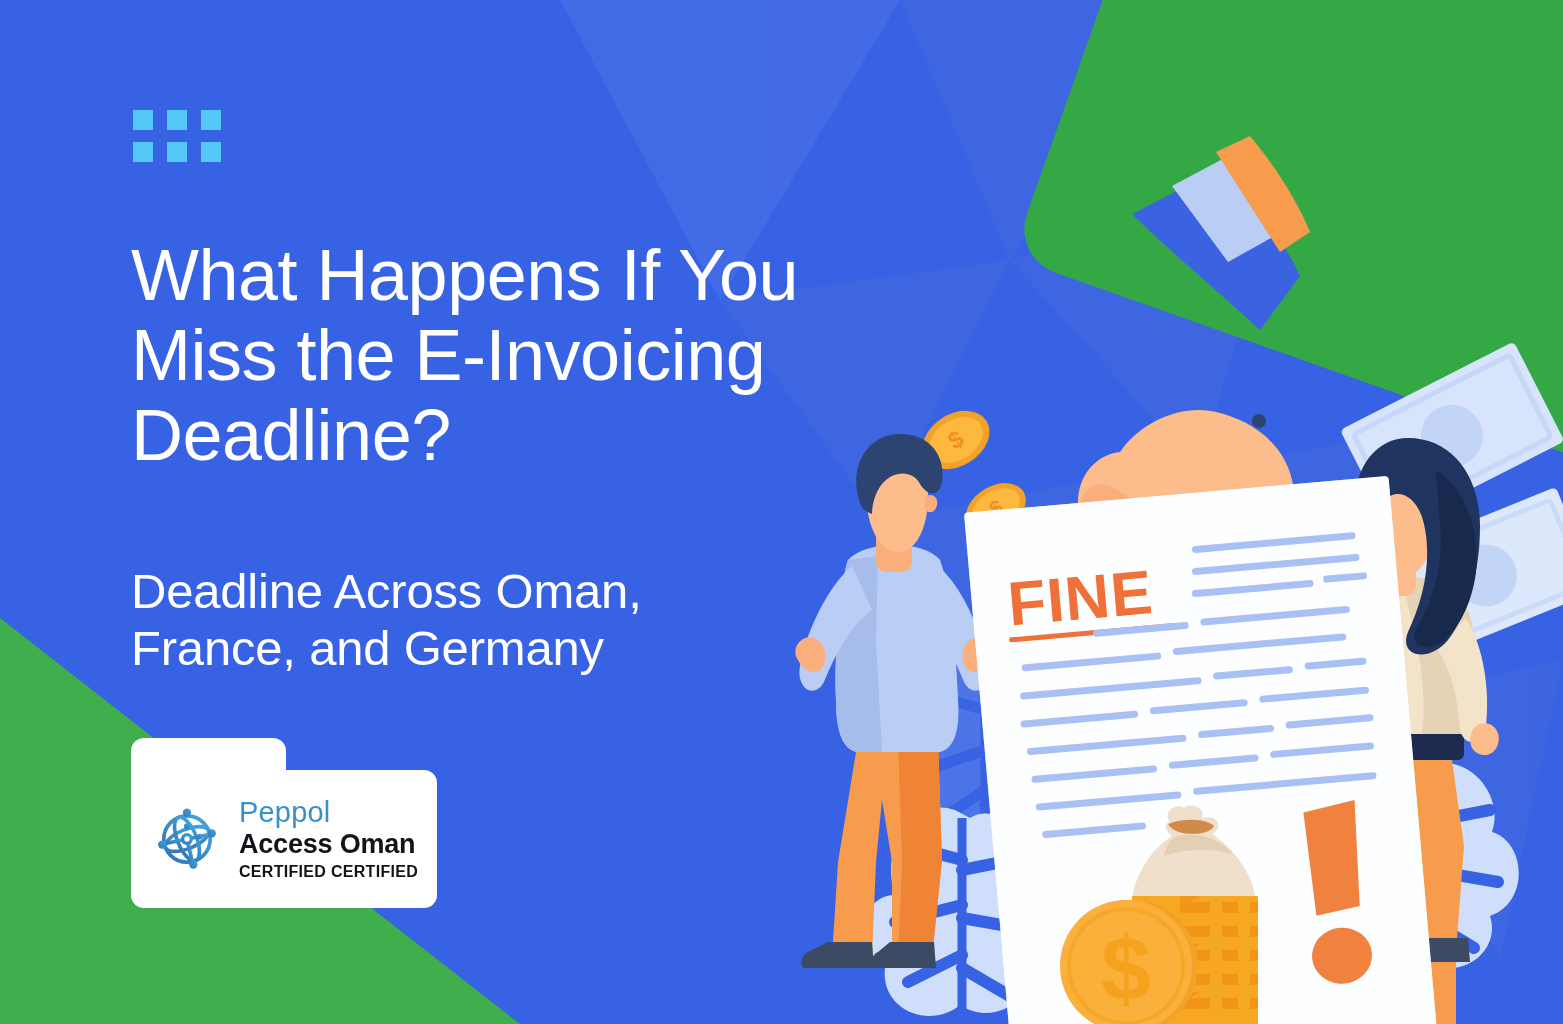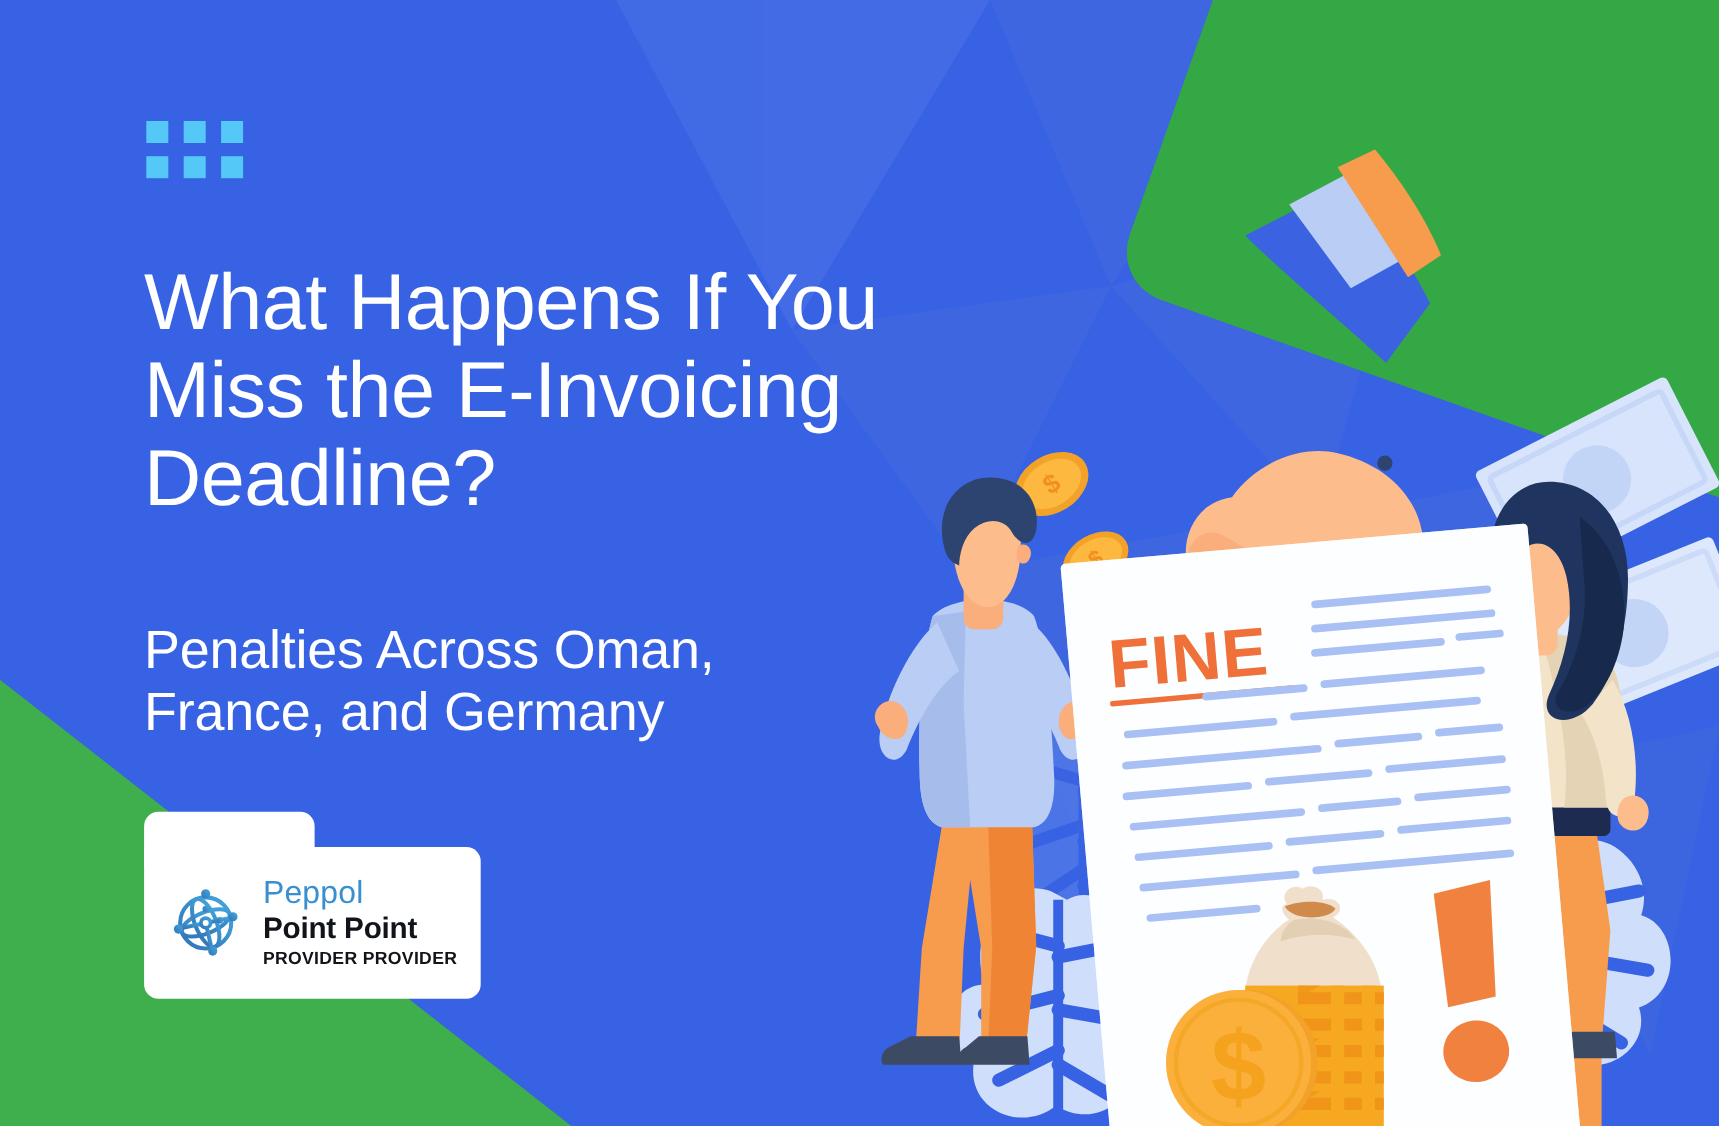--- a/index.html
+++ b/index.html
@@ -186,21 +186,21 @@
     <i></i>
     <i></i>
     <i></i>
     <i></i>
   </div>
 
   <h1 class="headline">What Happens If You
 Miss the E-Invoicing
 Deadline?</h1>
 
-  <h2 class="subhead">Penalties Across Oman,
+  <h2 class="subhead">Deadline Across Oman,
 France, and Germany</h2>
 
   <div class="peppol-badge">
     <div class="badge-tab"></div>
     <div class="badge-body"></div>
     <div class="badge-inner">
       <svg class="peppol-mark" viewBox="0 0 100 100">
         <defs>
           <linearGradient id="pepgrad" x1="0" y1="1" x2="1" y2="0">
             <stop offset="0%" stop-color="#2f74b5"></stop>
@@ -224,22 +224,22 @@
           <circle cx="58" cy="82" r="5.2"></circle>
           <circle cx="50" cy="34" r="3.6"></circle>
           <circle cx="66" cy="47" r="3.6"></circle>
         </g>
         <g fill="#ffffff">
           <circle cx="50" cy="50" r="3.4"></circle>
         </g>
       </svg>
       <div class="badge-text">
         <span class="bt-peppol">Peppol</span>
-        <span class="bt-access">Point Point</span>
-        <span class="bt-cert">PROVIDER PROVIDER</span>
+        <span class="bt-access">Access Oman</span>
+        <span class="bt-cert">CERTIFIED CERTIFIED</span>
       </div>
     </div>
   </div>
 
   <svg class="illustration" viewBox="0 0 783 1024">
 
     <g opacity="0.55">
       <path d="M200 660 C160 640 140 700 150 740 C120 730 110 780 140 800 C130 840 175 860 200 835
                C230 860 270 835 262 800 C300 790 300 735 268 722 C286 688 250 648 220 665 Z" fill="#5c83ea"></path>
       <path d="M205 668 L205 840" stroke="#3762e4" stroke-width="9" fill="none"></path>

